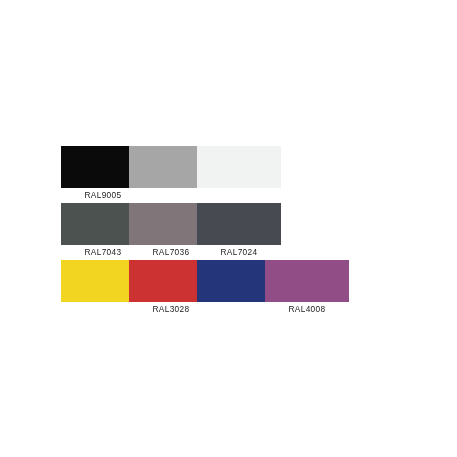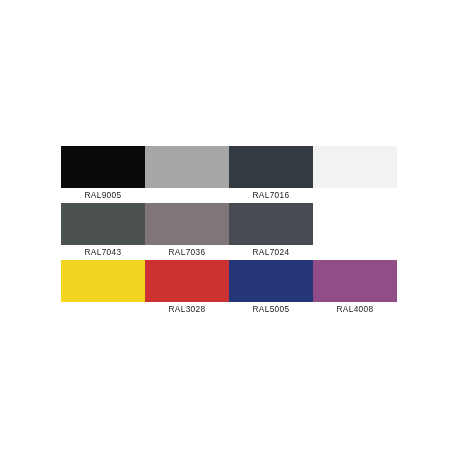--- a/index.html
+++ b/index.html
@@ -24,21 +24,21 @@
     position: absolute;
     left: 61px;
     top: 146px;
     width: 336px;
   }
   .swatch-row {
     display: flex;
     width: 336px;
   }
   .swatch-cell {
-    width: 84px;
+    width: 68px;
     display: flex;
     flex-direction: column;
   }
   .swatch-color {
     width: 84px;
     height: 42px;
     display: block;
   }
   .swatch-label {
     width: 84px;
@@ -66,24 +66,20 @@
 
     <div class="swatch-row">
       <div class="swatch-cell">
         <span class="swatch-color" style="background-color: rgb(10, 10, 10);"></span>
         <span class="swatch-label">RAL9005</span>
       </div>
       <div class="swatch-cell">
         <span class="swatch-color" style="background-color: rgb(166, 166, 166);"></span>
       </div>
       <div class="swatch-cell">
-        <span class="swatch-color" style="background-color: rgb(51, 58, 66);"></span>
-        <span class="swatch-label">RAL7016</span>
-      </div>
-      <div class="swatch-cell">
         <span class="swatch-color" style="background-color: rgb(241, 242, 242);"></span>
       </div>
     </div>
 
     <div class="row-gap"></div>
 
     <div class="swatch-row">
       <div class="swatch-cell">
         <span class="swatch-color" style="background-color: rgb(76, 82, 80);"></span>
         <span class="swatch-label">RAL7043</span>
@@ -103,21 +99,20 @@
     <div class="swatch-row">
       <div class="swatch-cell">
         <span class="swatch-color" style="background-color: rgb(242, 213, 33);"></span>
       </div>
       <div class="swatch-cell">
         <span class="swatch-color" style="background-color: rgb(205, 50, 50);"></span>
         <span class="swatch-label">RAL3028</span>
       </div>
       <div class="swatch-cell">
         <span class="swatch-color" style="background-color: rgb(37, 53, 122);"></span>
-        <span class="swatch-label">RAL5005</span>
       </div>
       <div class="swatch-cell">
         <span class="swatch-color" style="background-color: rgb(145, 77, 133);"></span>
         <span class="swatch-label">RAL4008</span>
       </div>
     </div>
 
   </div>
 </div>
 

